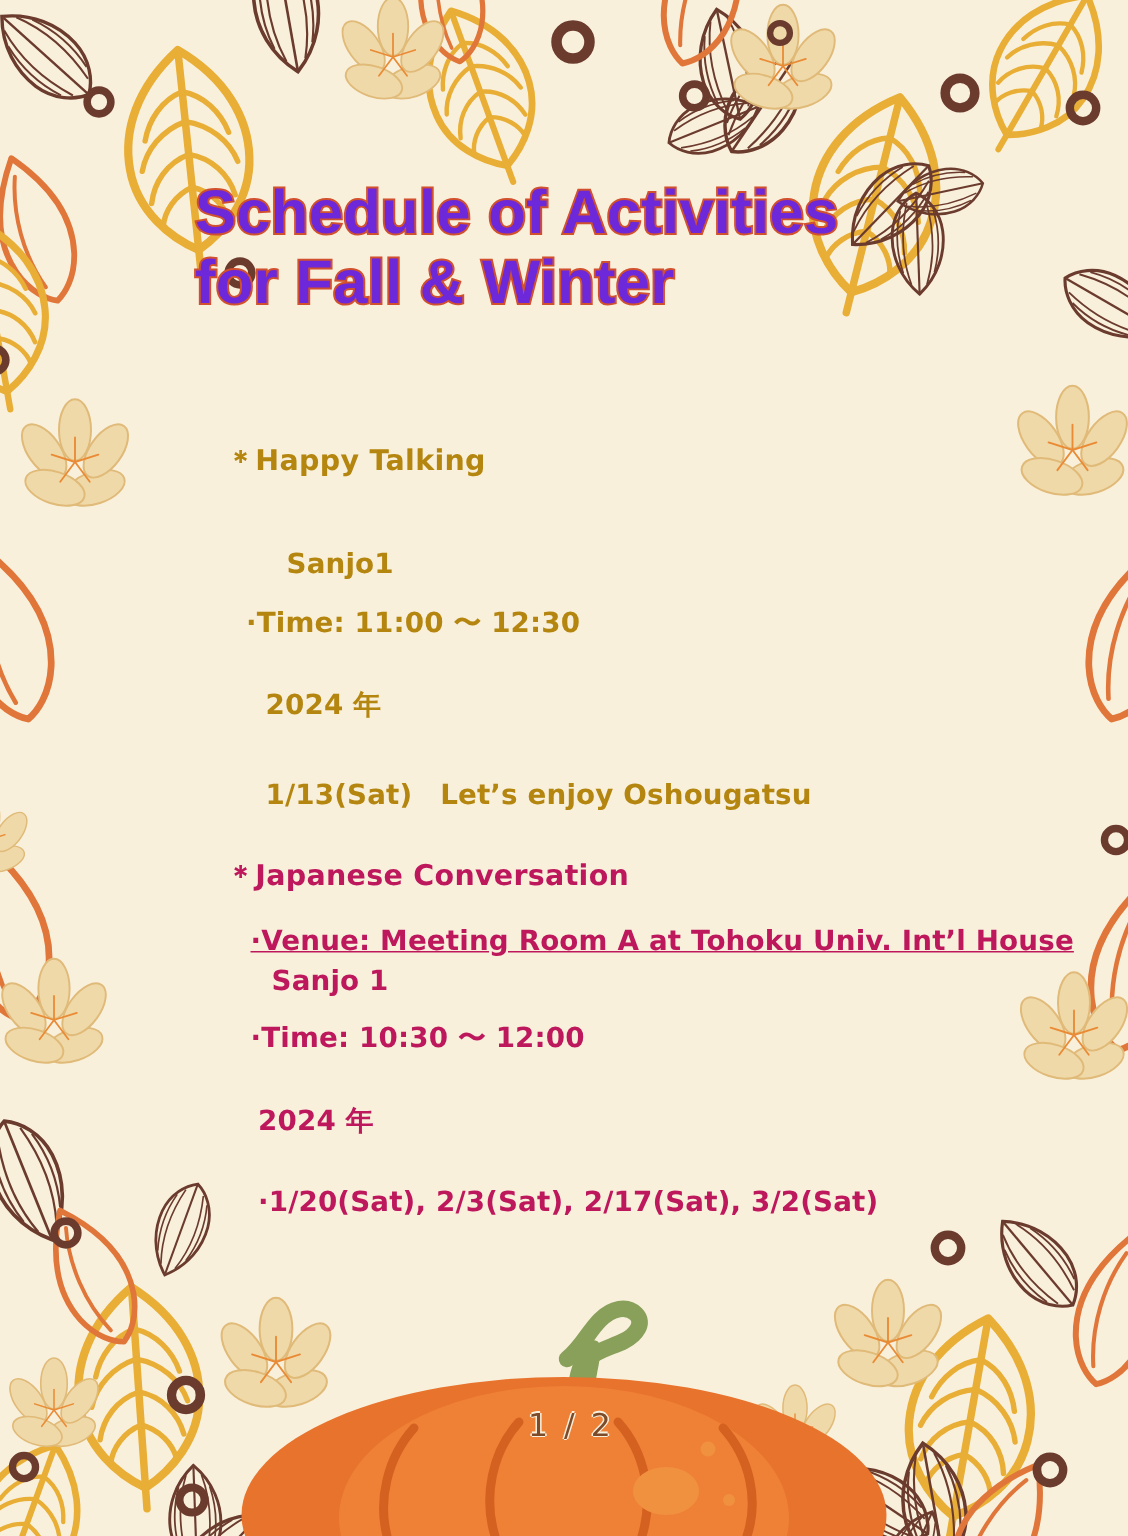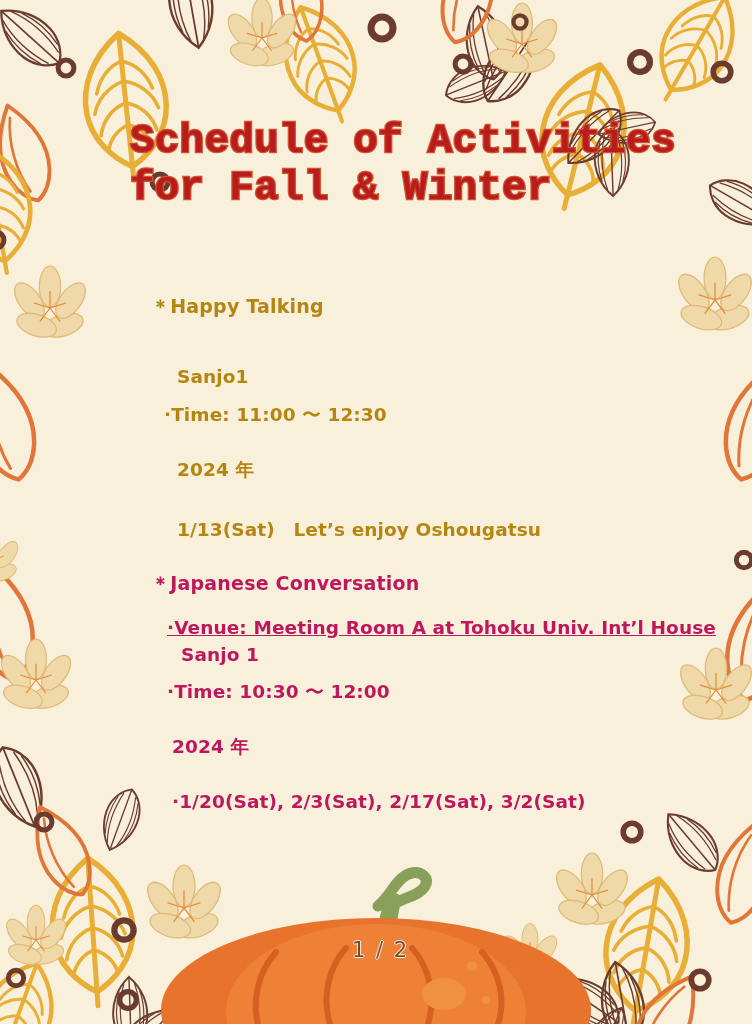--- a/index.html
+++ b/index.html
@@ -29,26 +29,26 @@
   }
 
   
   .title-block {
     position: absolute;
     left: 130px;
     top: 118px;
     width: 560px;
   }
   .title-line {
-    font-family: Liberation Mono, monospace;
+    font-family: Liberation Sans, sans-serif;
     font-size: 41px;
     font-weight: 700;
     letter-spacing: 0.2px;
     line-height: 47px;
-    color: #b91c1c;
+    color: #6d28d9;
     -webkit-text-stroke: 2.6px #d1502d;
     paint-order: stroke fill;
     white-space: nowrap;
   }
 
   
   .txt {
     position: absolute;
     white-space: pre;
     font-weight: 700;
@@ -56,21 +56,21 @@
   }
   .sec-a { color: #b5860f; }
   .sec-b { color: #be185d; }
 
   .heading { font-size: 19px; letter-spacing: 0.2px; }
   .line    { font-size: 18.5px; letter-spacing: 0.1px; }
 
   
   .p-h1   { left: 104px; top: 294px; }
   .p-v1a  { left: 114px; top: 340px; }
-  .p-v1b  { left: 130px; top: 366px; }
+  .p-v1b  { left: 144px; top: 366px; }
   .p-t1   { left: 117px; top: 402px; }
   .p-y1   { left: 130px; top: 457px; }
   .p-d1   { left: 130px; top: 517px; }
 
   
   .p-h2   { left: 104px; top: 571px; }
   .p-v2a  { left: 120px; top: 617px; text-decoration: underline; }
   .p-v2b  { left: 134px; top: 644px; }
   .p-t2   { left: 120px; top: 679px; }
   .p-y2   { left: 125px; top: 734px; }

